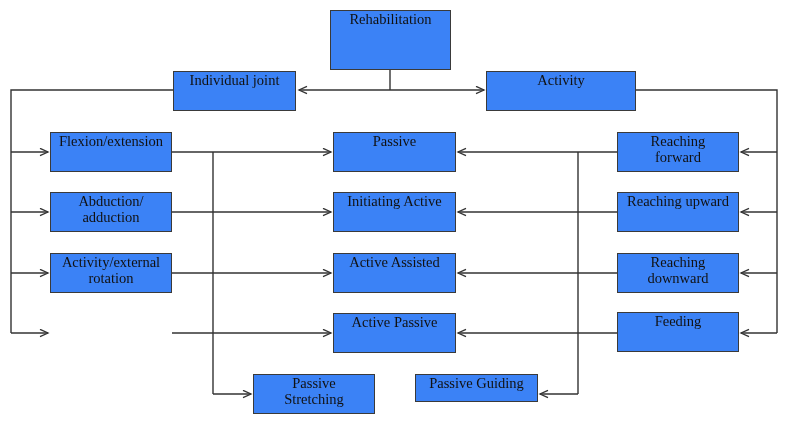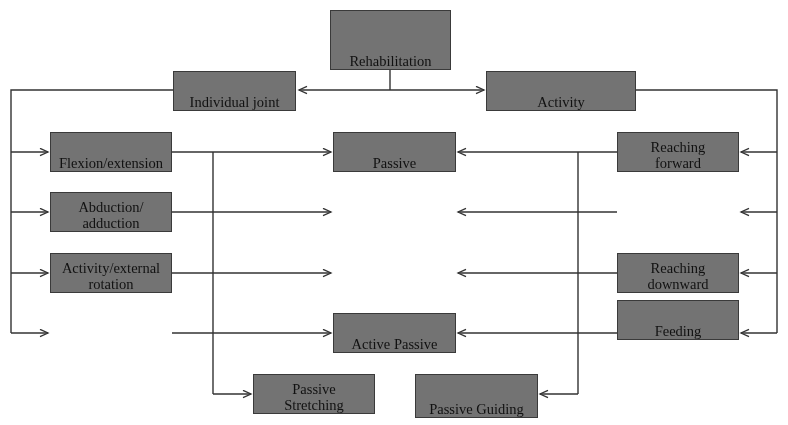--- a/index.html
+++ b/index.html
@@ -19,23 +19,23 @@
     position: absolute;
     left: 0;
     top: 0;
     width: 788px;
     height: 425px;
   }
   .node {
     position: absolute;
     box-sizing: border-box;
     border: 1.6px solid #3a3a3a;
-    background: #737373;
+    background: #3b82f6;
     display: flex;
-    align-items: flex-end;
+    align-items: flex-start;
     justify-content: center;
     text-align: center;
   }
   .node-label {
     color: #111111;
     font-size: 14.5px;
     line-height: 1.12;
     white-space: pre-line;
     padding: 0 2px;
   }
@@ -111,43 +111,52 @@
   <div class="node" style="left:50px; top:253px; width:122px; height:40px">
     <span class="node-label">Activity/external
 rotation</span>
   </div>
 
 
   <div class="node" style="left:333px; top:132px; width:123px; height:40px">
     <span class="node-label">Passive</span>
   </div>
 
+  <div class="node" style="left:333px; top:192px; width:123px; height:40px">
+    <span class="node-label">Initiating Active</span>
+  </div>
 
+  <div class="node" style="left:333px; top:253px; width:123px; height:40px">
+    <span class="node-label">Active Assisted</span>
+  </div>
 
   <div class="node" style="left:333px; top:313px; width:123px; height:40px">
     <span class="node-label">Active Passive</span>
   </div>
 
   <div class="node" style="left:617px; top:132px; width:122px; height:40px">
     <span class="node-label">Reaching
 forward</span>
   </div>
 
+  <div class="node" style="left:617px; top:192px; width:122px; height:40px">
+    <span class="node-label">Reaching upward</span>
+  </div>
 
   <div class="node" style="left:617px; top:253px; width:122px; height:40px">
     <span class="node-label">Reaching
 downward</span>
   </div>
 
-  <div class="node" style="left:617px; top:300px; width:122px; height:40px">
+  <div class="node" style="left:617px; top:312px; width:122px; height:40px">
     <span class="node-label">Feeding</span>
   </div>
 
   <div class="node" style="left:253px; top:374px; width:122px; height:40px">
     <span class="node-label">Passive
 Stretching</span>
   </div>
 
-  <div class="node" style="left:415px; top:374px; width:123px; height:44px">
+  <div class="node" style="left:415px; top:374px; width:123px; height:28px">
     <span class="node-label">Passive Guiding</span>
   </div>
 
 </div>
 
 </body></html>

